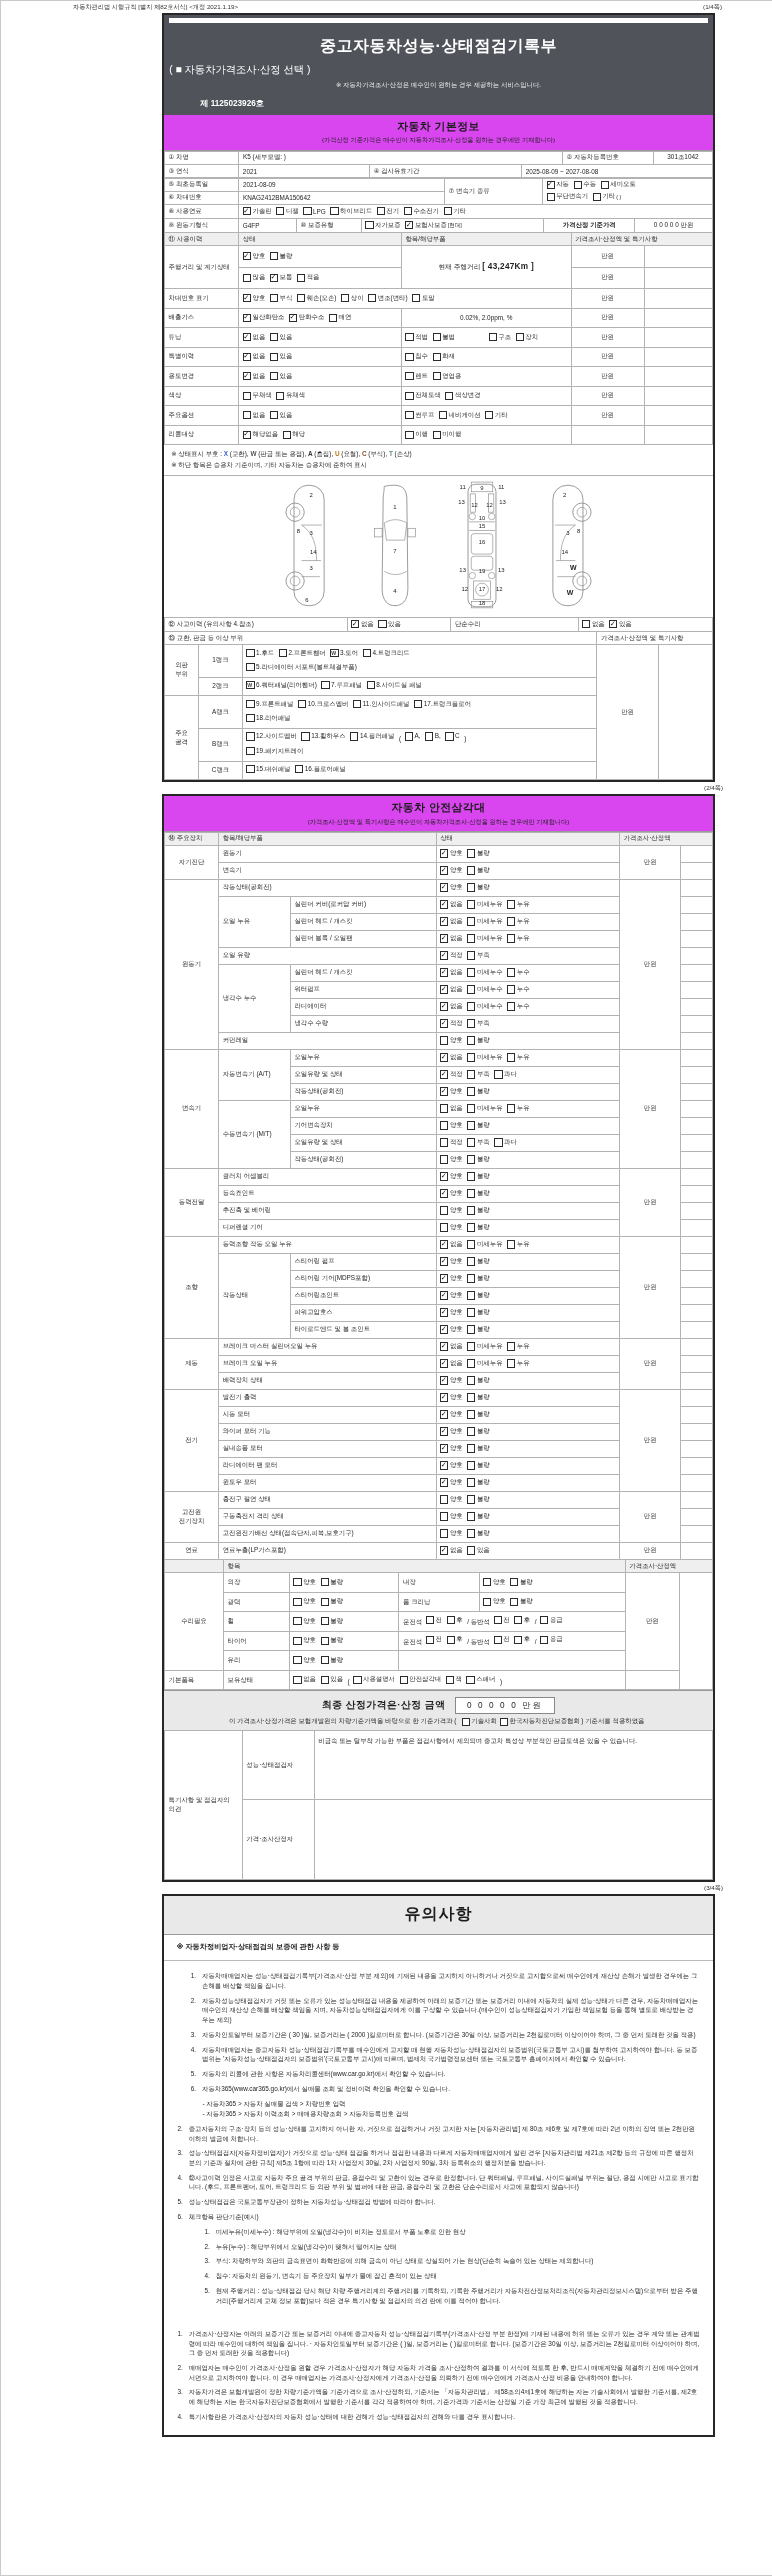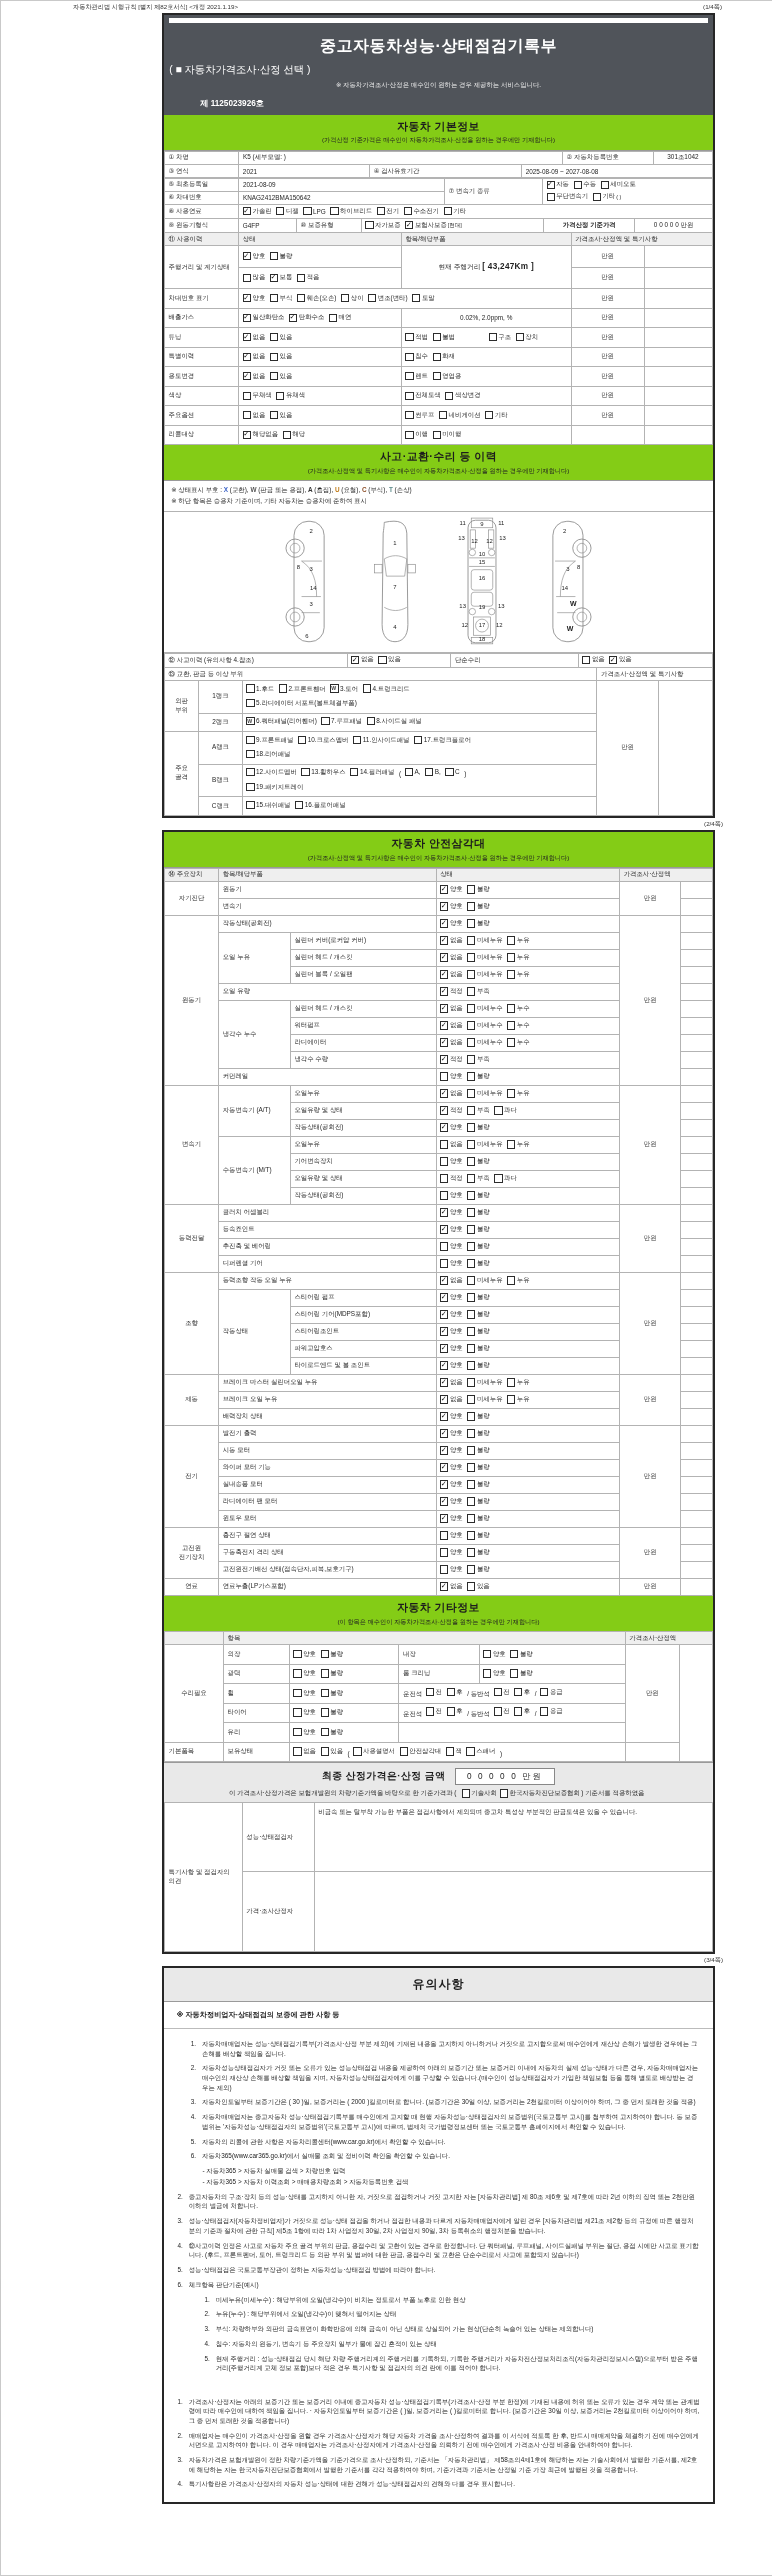--- a/index.html
+++ b/index.html
@@ -13,21 +13,21 @@
   .pmark-row{width:722px;text-align:right;margin:2.1px 0 1px 0;}
   .sheet{width:553px;margin-left:161px;border:2.1px solid #262626;background:#fff;box-sizing:border-box;}
   
   .darkbox{background:#50545a;color:#fff;padding:3.1px 5.2px 5.2px 5.2px;}
   .whitebar{height:4.1px;background:#fff;margin-bottom:13.4px;}
   .dtitle{text-align:center;font-size:16px;font-weight:bold;letter-spacing:0.5px;}
   .dselect{font-size:10.3px;margin-top:6.2px;}
   .dnote{text-align:center;font-size:6.4px;margin-top:4.1px;color:#f2f2f2;}
   .docno{font-size:8.2px;font-weight:bold;margin-top:8.2px;margin-left:31px;}
   
-  .band{background:#84cc16;border-bottom:0.5px solid #9a9a9a;text-align:center;padding:5.2px 0 4.1px 0;}
+  .band{background:#d946ef;border-bottom:0.5px solid #9a9a9a;text-align:center;padding:5.2px 0 4.1px 0;}
   .band .bt{font-size:10.8px;font-weight:bold;letter-spacing:0.5px;}
   .band .bs{font-size:6.2px;margin-top:2.6px;color:#222;}
   
   table.frm{border-collapse:collapse;width:100%;table-layout:fixed;}
   table.frm td{border:0.5px solid #b3b3b3;padding:1.5px 3.6px;font-size:6.4px;vertical-align:middle;
                overflow:hidden;}
   table.frm td.hd{background:#efefef;}
   .tstack{margin-top:-0.5px;}
   td.ctr{text-align:center;}
   td.price{text-align:center;color:#333;}
@@ -48,21 +48,21 @@
   .mk{font-weight:bold;}
   .mkx{color:#3a62c8;} .mkw{color:#555;} .mka{color:#333;} .mku{color:#c07a17;} .mkc{color:#8a4b24;} .mkt{color:#5a8a8a;}
   .diagwrap{display:flex;justify-content:center;gap:25px;padding:5.2px 0 6.2px 0;border-bottom:0.5px solid #b3b3b3;}
   .dview svg{display:block;}
   .dnum{font-size:11px;fill:#222;}
   .dW{font-size:13px;font-weight:bold;fill:#222;}
   .carline{fill:none;stroke:#8a8a8a;stroke-width:1.6;}
   .carline2{fill:none;stroke:#8a8a8a;stroke-width:1.2;}
   
   .nband{background:#e9e9e9;border-bottom:0.5px solid #9a9a9a;text-align:center;padding:8.2px 0;}
-  .nband .bt{font-size:12px;font-weight:bold;letter-spacing:1px;}
+  .nband .bt{font-size:16px;font-weight:bold;letter-spacing:1px;}
   .nhdr{padding:7.7px 12.4px;font-size:7.2px;font-weight:bold;border-bottom:0.5px solid #bbb;}
   .nhdr.mid{border-top:0.5px solid #bbb;margin-top:7.2px;}
   .nbody{padding:5.2px 13.4px 8.2px 13.4px;}
   .nitem{font-size:6.4px;line-height:1.5;margin:5.2px 0;display:flex;}
   .nitem .nn{flex:none;width:11.3px;}
   .nitem.lv2{margin-left:13.4px;}
   .nitem.lv2s{margin-left:27px;}
   .nsub{font-size:6.4px;line-height:1.5;margin:1px 0 1px 25px;}
   .vtxt{word-break:keep-all;}
   .finalband{background:#e9e9e9;border-top:0.5px solid #9a9a9a;padding:5.2px 0 4.6px 0;text-align:center;}
@@ -436,24 +436,20 @@
             </span><span class="cbi">
               <span class="cb"></span>
               <span class="cbl">미이행</span>
             </span></td>
           <td class="price"></td>
           <td></td>
         </tr>
       </tbody>
   </table>
 
-  <div class="band">
-    <div class="bt">사고·교환·수리 등 이력</div>
-    <div class="bs">(가격조사·산정액 및 특기사항은 매수인이 자동차가격조사·산정을 원하는 경우에만 기재합니다)</div>
-  </div>
 
   <div class="accnotes">
     <div id="legend-line"><span>※ 상태표시 부호 : </span><span class="mk mkx">X</span><span> (교환), </span><span class="mk mkw">W</span><span> (판금 또는 용접), </span><span class="mk mka">A</span><span> (흠집), </span><span class="mk mku">U</span><span> (요철), </span><span class="mk mkc">C</span><span> (부식), </span><span class="mk mkt">T</span><span> (손상)</span></div>
     <div>※ 하단 항목은 승용차 기준이며, 기타 자동차는 승용차에 준하여 표시</div>
   </div>
 
   <div class="diagwrap">
     <div class="dview">
       <svg width="62" height="129" viewBox="0 0 100 240">
         <rect class="carline" x="24" y="8" width="56" height="224" rx="26"></rect>
@@ -1232,24 +1228,20 @@
             </span><span class="cbi">
               <span class="cb"></span>
               <span class="cbl">있음</span>
             </span></td>
           <td class="price" rowspan="1">만원</td>
           <td></td>
         </tr>
       </tbody>
   </table>
 
-  <div class="band">
-    <div class="bt">자동차 기타정보</div>
-    <div class="bs">(이 항목은 매수인이 자동차가격조사·산정을 원하는 경우에만 기재합니다)</div>
-  </div>
 
   <table class="frm tstack">
     <colgroup>
         <col style="width:50px">
         <col style="width:56px">
         <col style="width:93px">
         <col style="width:68px">
         <col style="width:124px">
         <col style="width:46px">
         <col style="width:28px">

